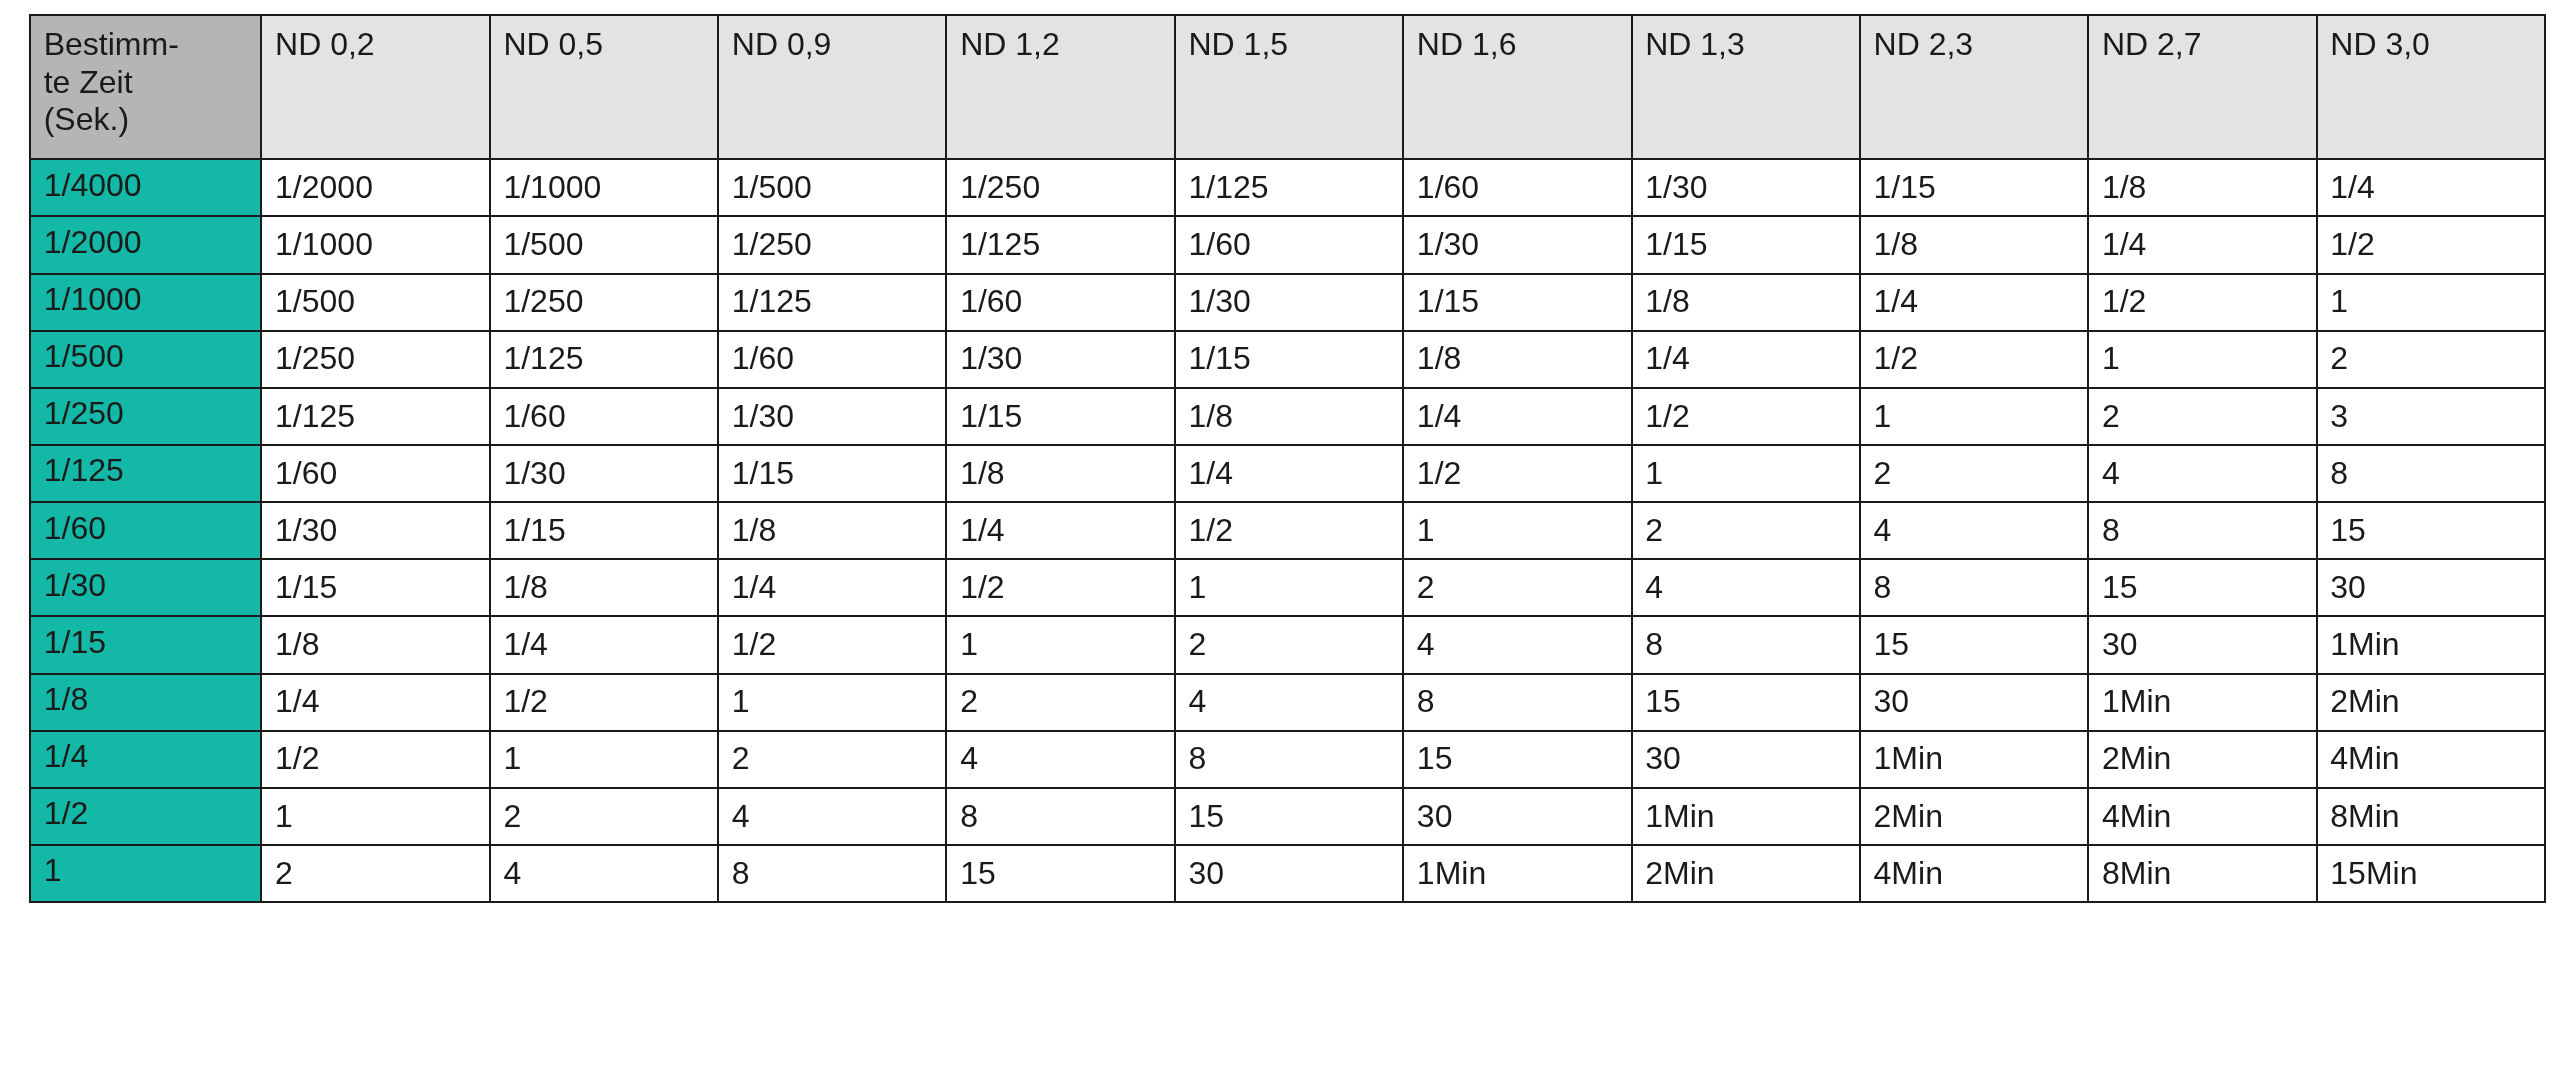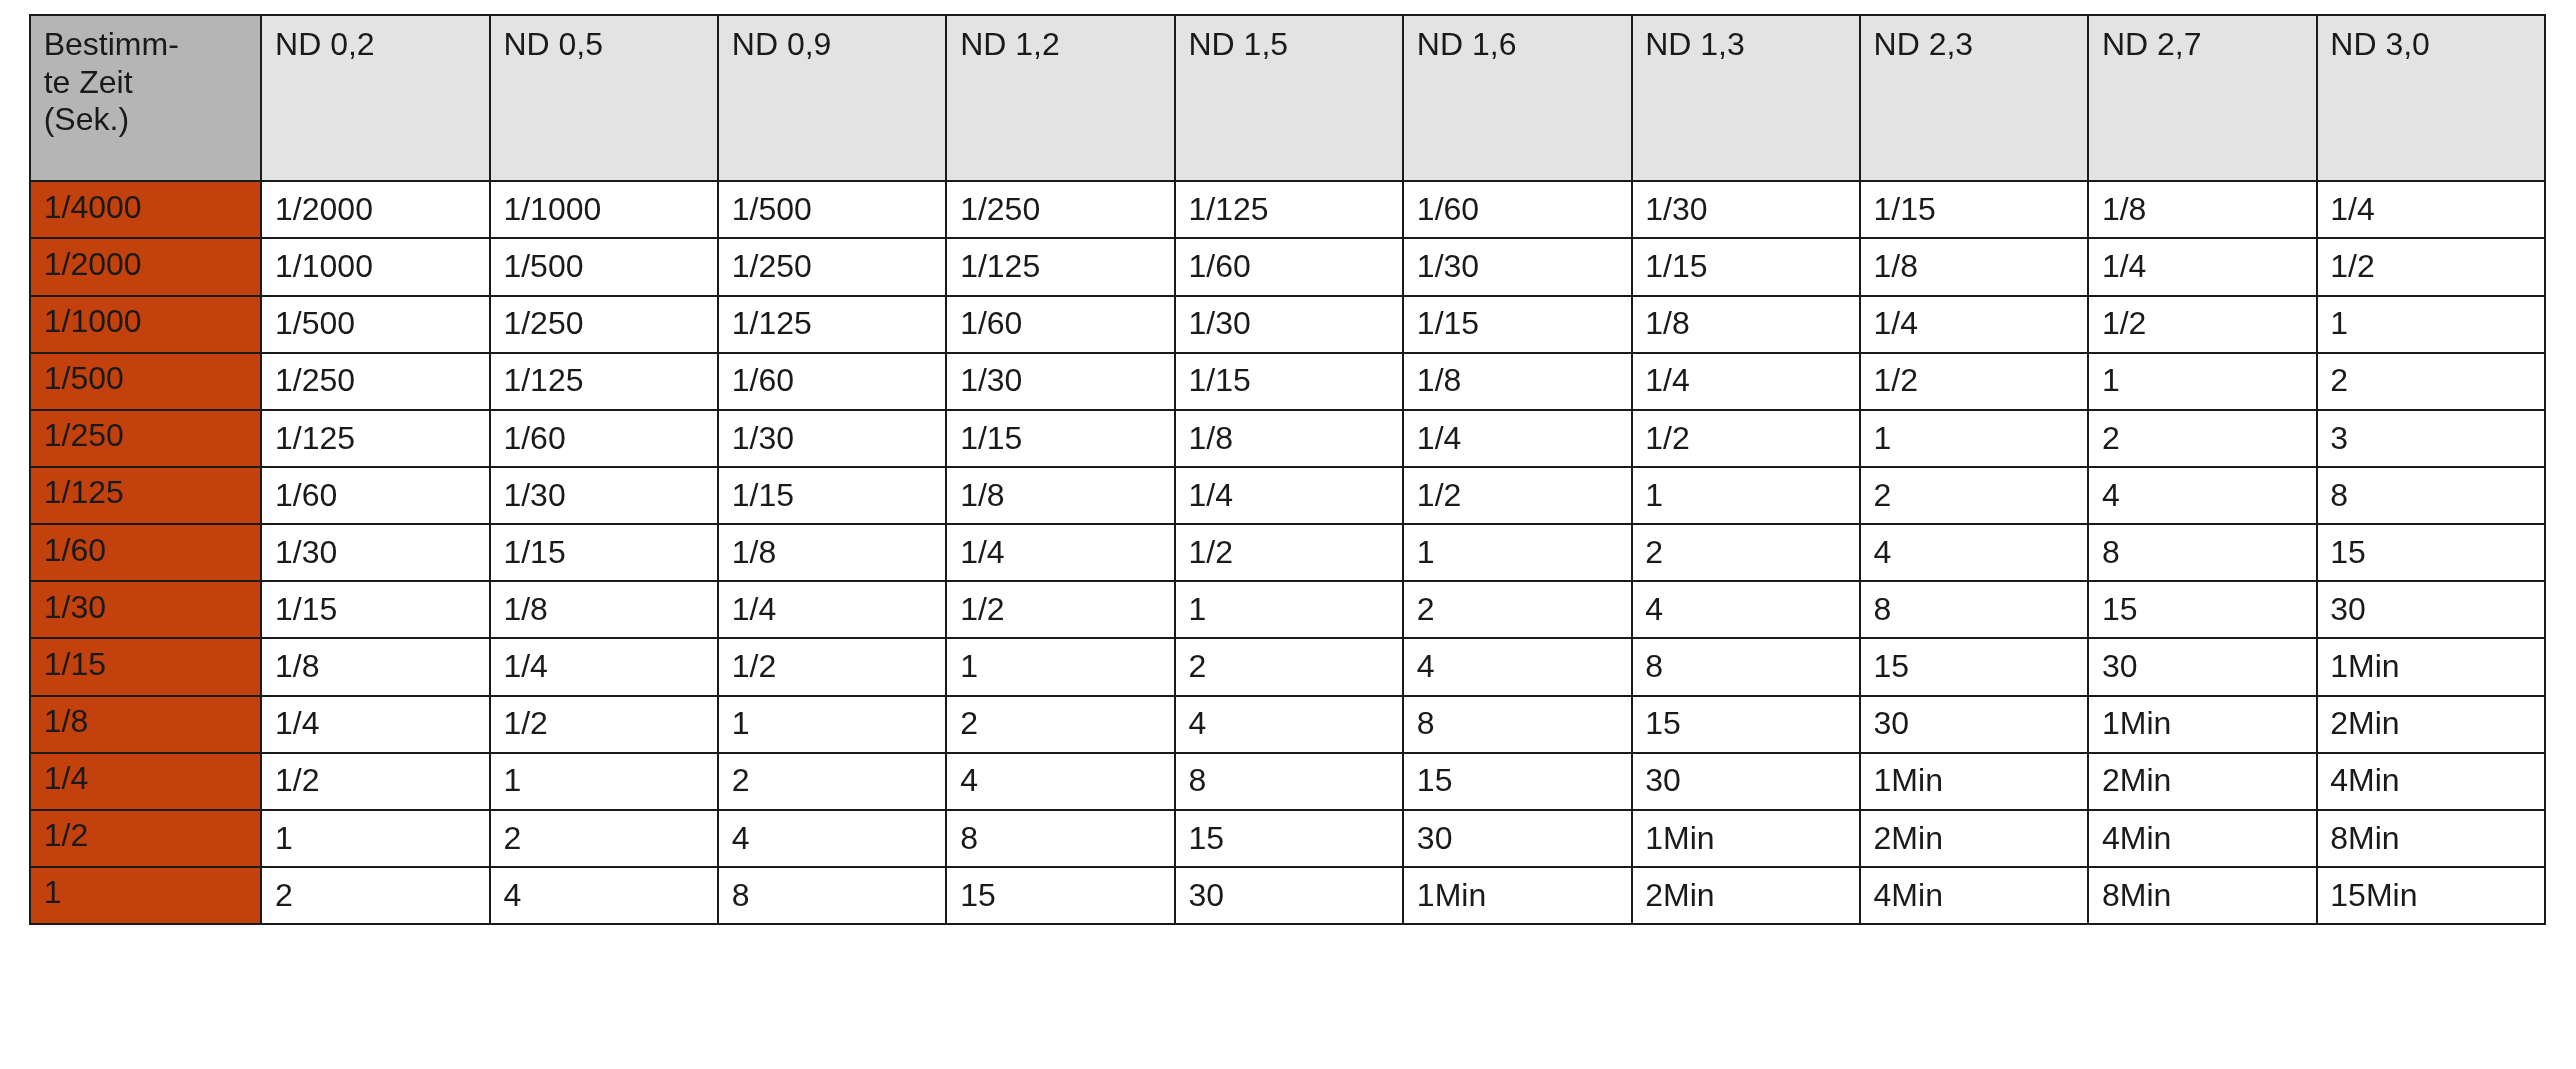--- a/index.html
+++ b/index.html
@@ -41,28 +41,28 @@
     line-height: 1.18;
     text-align: left;
     vertical-align: top;
     padding: 9.6px 11px 9.6px 12.7px;
     box-sizing: border-box;
     white-space: pre-line;
     color: #1a1a1a;
   }
   table.nd-table thead th {
     background: #e3e3e3;
-    height: 166px;
+    height: 144px;
     vertical-align: top;
   }
   table.nd-table thead th.corner-head {
     background: #b5b5b5;
   }
   table.nd-table tbody th.row-head {
-    background: #c2410c;
+    background: #14b8a6;
     font-weight: 400;
     height: 57px;
     vertical-align: middle;
     padding-top: 6.4px;
     padding-bottom: 11px;
   }
   table.nd-table tbody td {
     background: #ffffff;
     height: 57px;
     vertical-align: middle;

